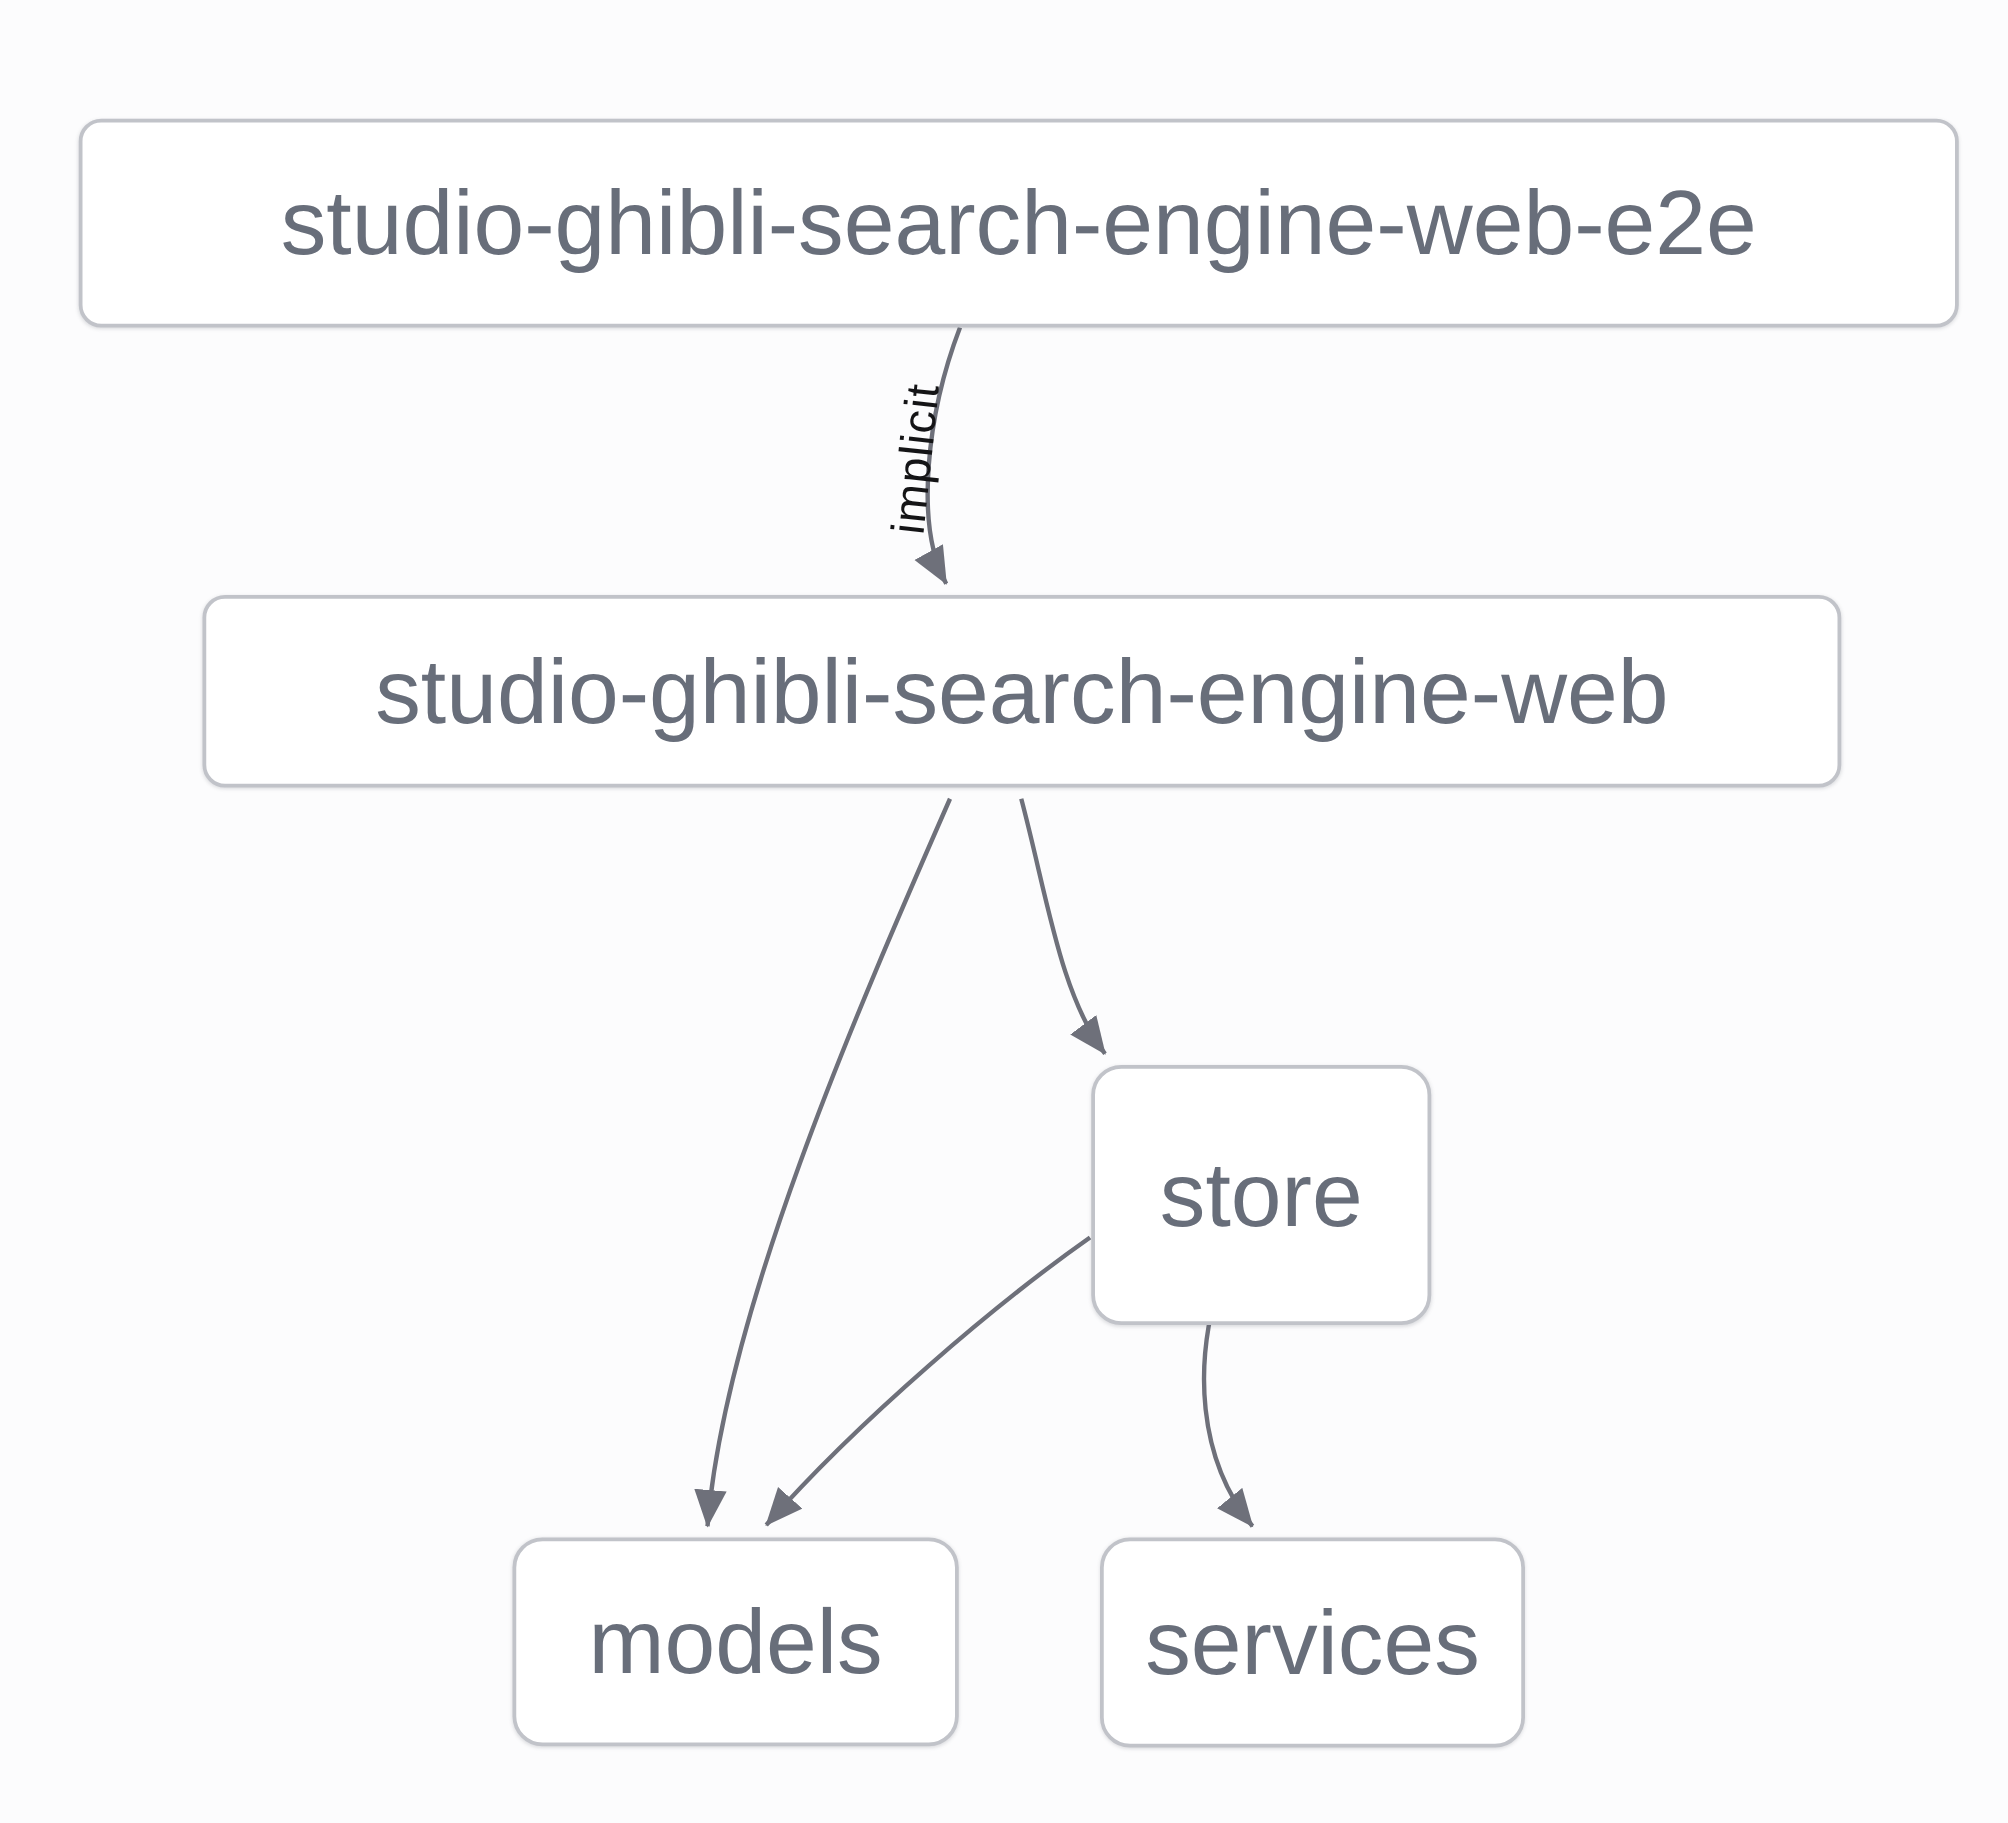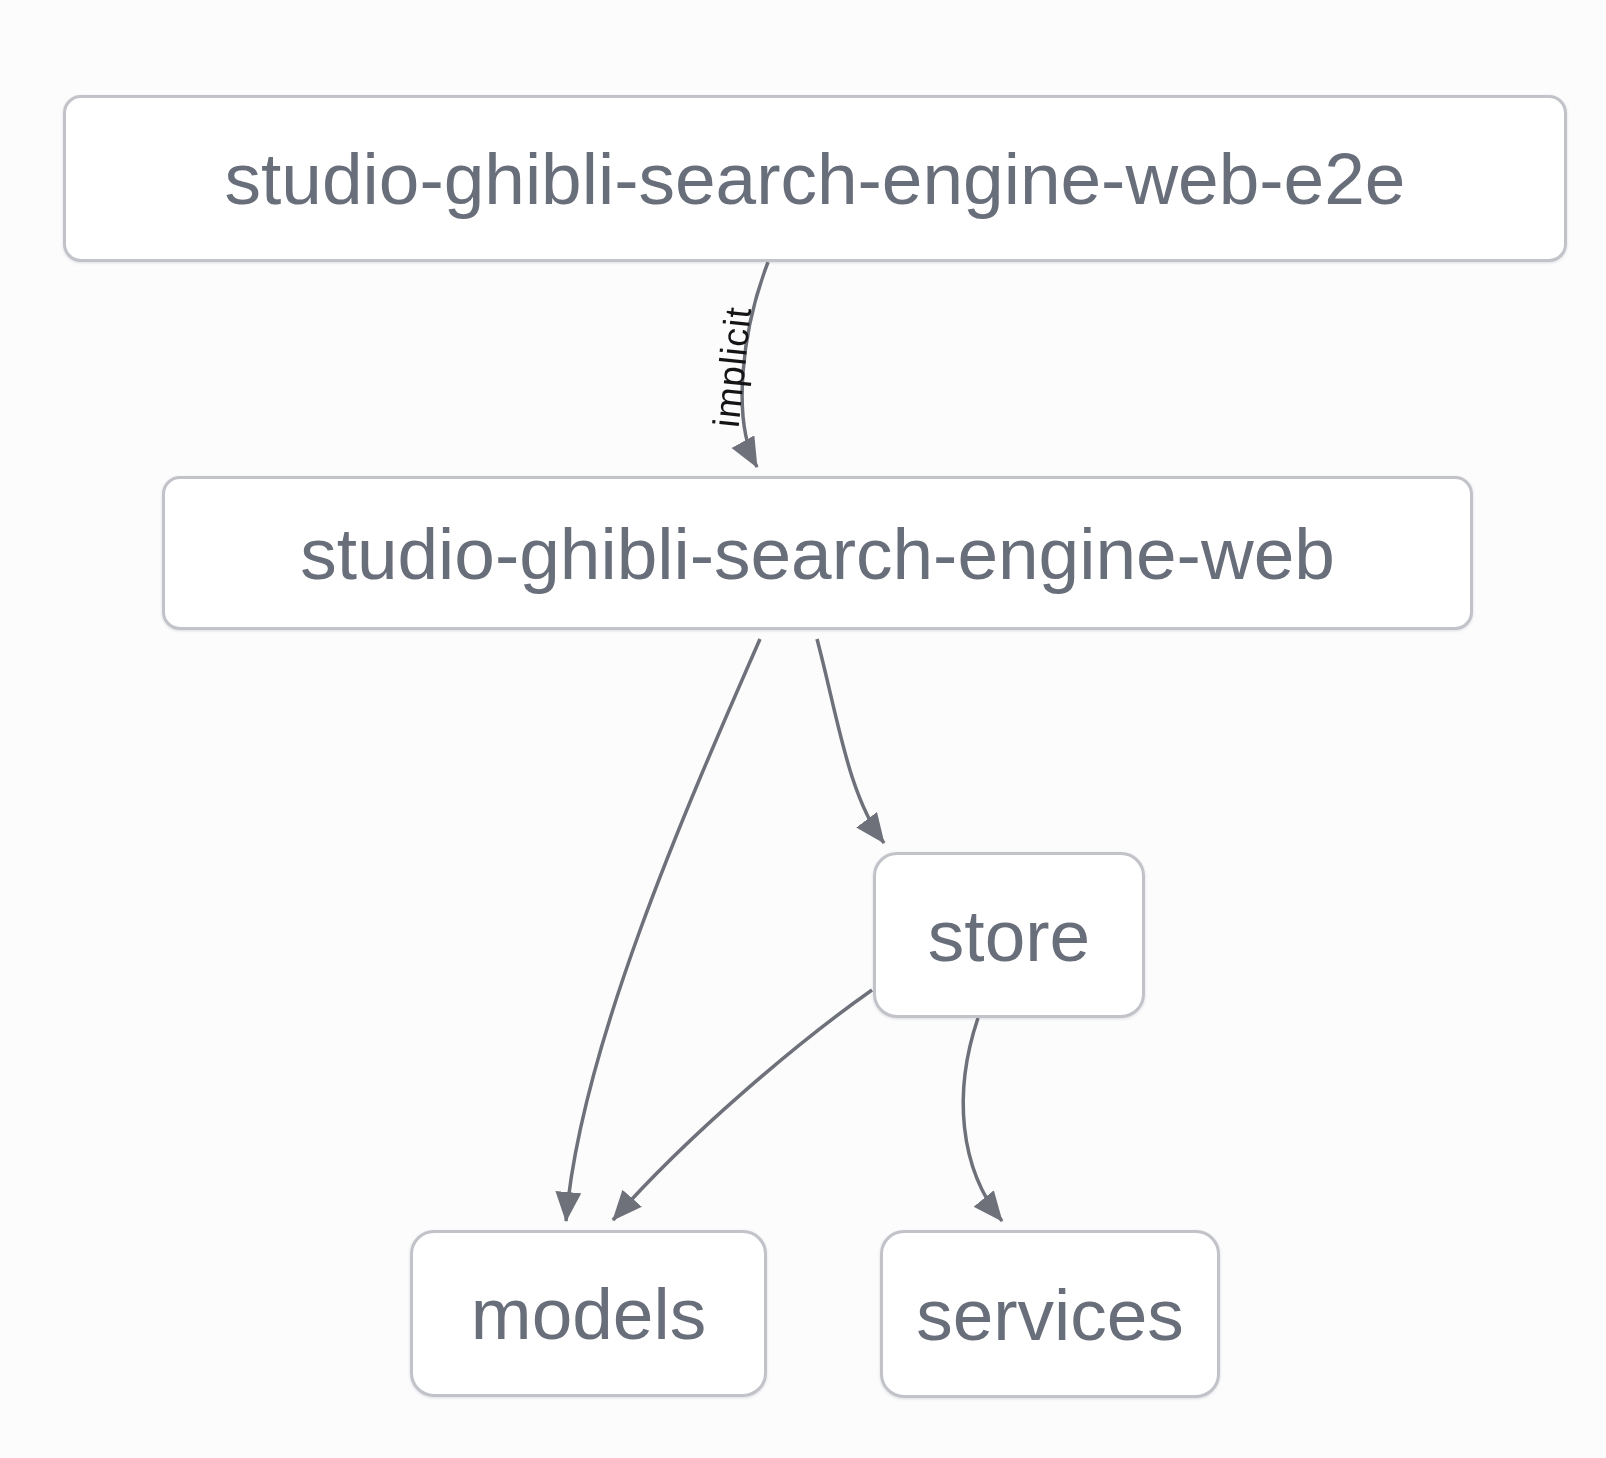--- a/index.html
+++ b/index.html
@@ -81,21 +81,21 @@
   </svg>
 
   <div class="node" style="left:63px; top:95px; width:1504px; height:167px;">
     <span>studio-ghibli-search-engine-web-e2e</span>
   </div>
 
   <div class="node" style="left:152px; top:476px; width:1311px; height:154px;margin-left:10px;">
     <span>studio-ghibli-search-engine-web</span>
   </div>
 
-  <div class="node small" style="left:873px; top:852px; width:272px; height:166px;">
+  <div class="node small" style="left:873px; top:852px; width:272px; height:208px;">
     <span>store</span>
   </div>
 
   <div class="node small" style="left:380px; top:1230px; width:357px; height:167px;margin-left:30px;">
     <span>models</span>
   </div>
 
   <div class="node small" style="left:880px; top:1230px; width:340px; height:168px;">
     <span>services</span>
   </div>

